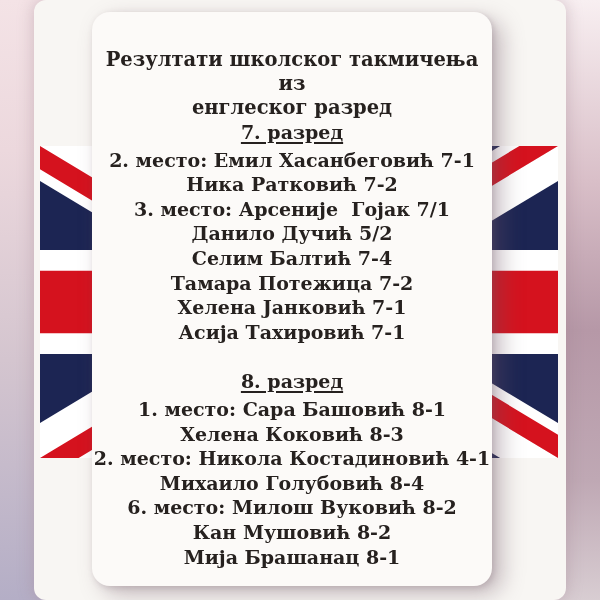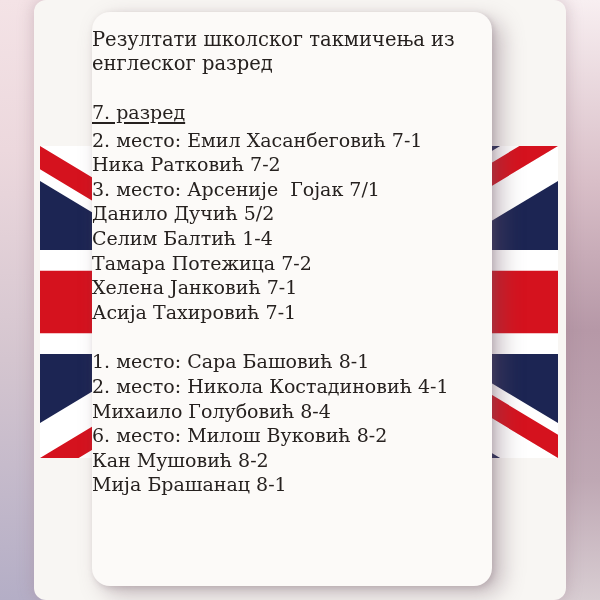--- a/index.html
+++ b/index.html
@@ -38,28 +38,29 @@
   .flag-white-cross { stroke: #ffffff; stroke-width: 10; fill: none; }
   .flag-red-cross { stroke: var(--flag-red, #d5121e); stroke-width: 6; fill: none; }
   .card {
     position: absolute; left: 92px; top: 12px;
     width: 400px; height: 574px;
     background: var(--card-bg, #fcfaf8);
     border-radius: 18px;
     box-shadow: 10px 8px 22px rgba(110,85,100,.38), 2px 2px 6px rgba(110,85,100,.22);
     z-index: 3;
     box-sizing: border-box;
-    padding-top: 16px;
+    padding-top: 36px;
+    text-align: center;
     color: var(--text, #26211f);
-    font-weight: 400;
+    font-weight: 700;
   }
   .title { font-size: 19.5px; line-height: 24px; }
   .title div { white-space: pre-wrap; }
   .section { font-size: 19px; }
-  .section-7 { margin-top: 24px; }
+  .section-7 { }
   .section-8 { margin-top: 25px; }
   .heading {
     line-height: 24.6px;
     margin-bottom: 3px;
     text-decoration: underline;
     text-decoration-thickness: 2px;
     text-underline-offset: 3px;
     white-space: pre-wrap;
   }
   .line { line-height: 24.6px; white-space: pre-wrap; }
@@ -91,27 +92,29 @@
     <div>Резултати школског такмичења из</div>
     <div>енглеског разред</div>
   </div>
 
   <div class="section section-7">
     <div class="heading">7. разред</div>
     <div class="line">2. место: Емил Хасанбеговић 7-1</div>
     <div class="line">Ника Ратковић 7-2</div>
     <div class="line">3. место: Арсеније  Гојак 7/1</div>
     <div class="line">Данило Дучић 5/2</div>
-    <div class="line">Селим Балтић 1-4</div>
+    <div class="line">Селим Балтић 7-4</div>
     <div class="line">Тамара Потежица 7-2</div>
     <div class="line">Хелена Јанковић 7-1</div>
     <div class="line">Асија Тахировић 7-1</div>
   </div>
 
   <div class="section section-8">
+    <div class="heading">8. разред</div>
     <div class="line">1. место: Сара Башовић 8-1</div>
+    <div class="line">Хелена Коковић 8-3</div>
     <div class="line">2. место: Никола Костадиновић 4-1</div>
     <div class="line">Михаило Голубовић 8-4</div>
     <div class="line">6. место: Милош Вуковић 8-2</div>
     <div class="line">Кан Мушовић 8-2</div>
     <div class="line">Мија Брашанац 8-1</div>
   </div>
 </div>
 
 </body></html>

